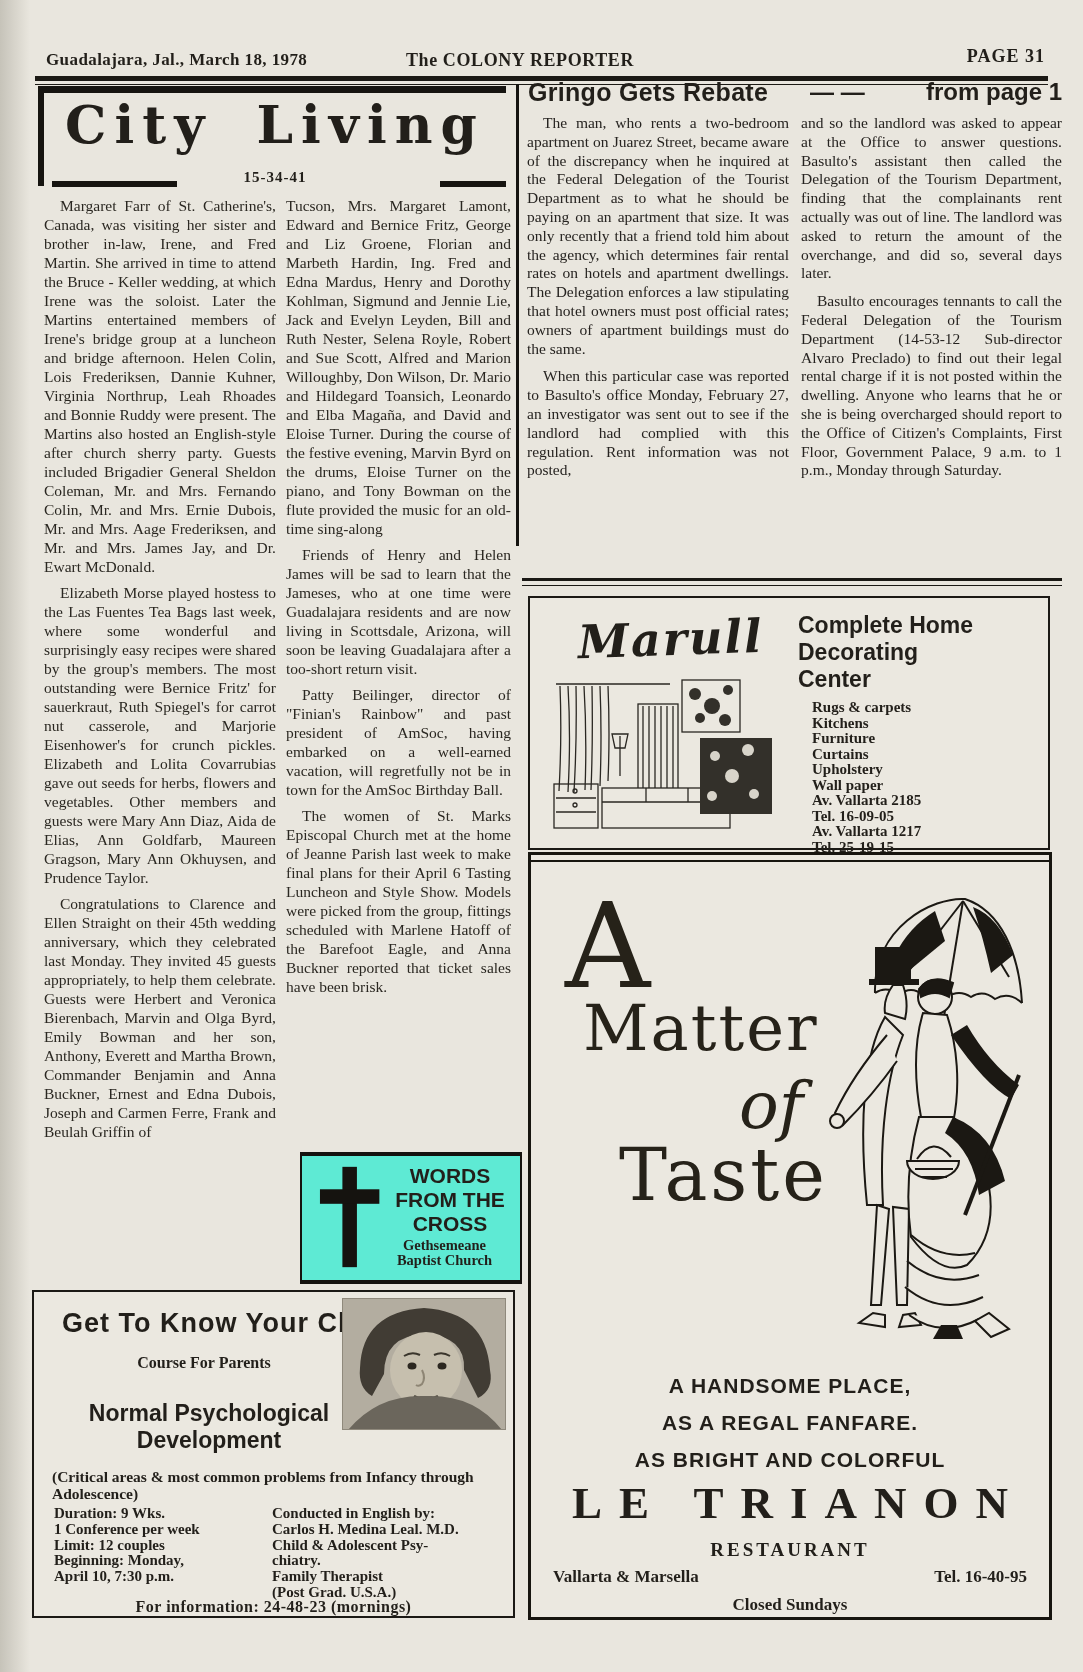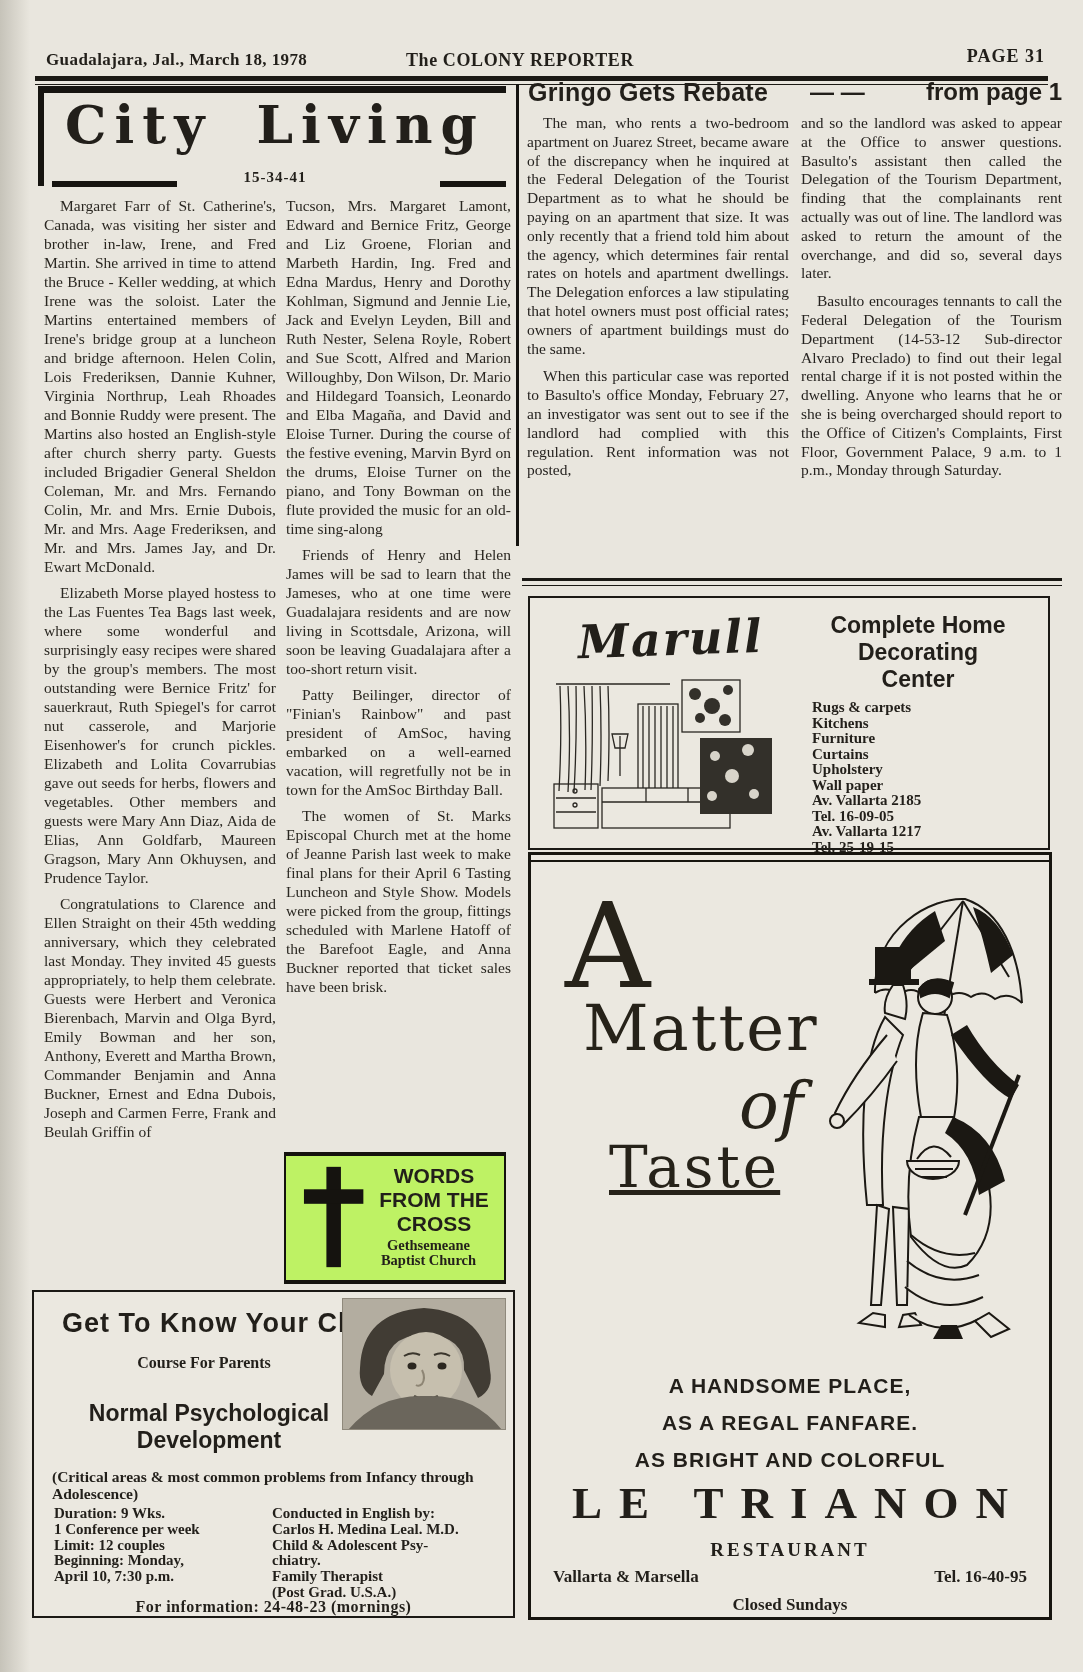--- a/index.html
+++ b/index.html
@@ -39,38 +39,38 @@
   .gcol p.noind{text-indent:0;}
   .gcol1{left:527px;top:114px;width:262px;}
   .gcol2{left:801px;top:114px;width:261px;}
   
   .m-rule1{left:522px;top:578px;width:540px;height:3px;background:#1b1915;}
   .m-rule2{left:522px;top:585px;width:540px;height:1px;background:#1b1915;}
   .m-box{left:528px;top:596px;width:518px;height:250px;border:2px solid #1b1915;background:#ebe8e0;}
   .m-logo{left:48px;top:14px;font-family:"DejaVu Serif",serif;font-style:italic;font-weight:bold;
           font-size:46px;letter-spacing:2px;transform:rotate(-2deg);}
   .m-illus{left:20px;top:78px;}
-  .m-head{left:268px;top:14px;width:240px;text-align:center;font-family:"Liberation Sans",sans-serif;
+  .m-head{left:268px;top:14px;width:240px;font-family:"Liberation Sans",sans-serif;
           font-weight:bold;font-size:23px;line-height:27px;}
   .m-items{left:282px;top:102px;width:230px;font-size:15px;line-height:15.5px;font-weight:bold;}
   
-  .w-box{left:284px;top:1152px;width:218px;height:124px;border:2px solid #15130f;
-         border-top-width:4px;border-bottom-width:4px;background:#bef264;}
+  .w-box{left:300px;top:1152px;width:218px;height:124px;border:2px solid #15130f;
+         border-top-width:4px;border-bottom-width:4px;background:#5eead4;}
   .w-cross{left:14px;top:6px;}
   .w-lines{left:84px;top:8px;width:128px;text-align:center;font-family:"Liberation Sans",sans-serif;
            font-weight:bold;font-size:21px;line-height:24px;}
   .w-church{left:70px;top:82px;width:145px;text-align:center;font-size:14.5px;line-height:15px;font-weight:bold;}
   
   .t-box{left:528px;top:852px;width:518px;height:762px;border:3px solid #17150f;background:#ebe8e0;}
   .t-innerline{position:absolute;left:0;top:5px;width:100%;height:2px;background:#17150f;}
   .t-word{position:absolute;font-family:"DejaVu Serif",serif;color:#262219;}
   .t-a{left:34px;top:22px;font-size:118px;}
   .t-matter{left:52px;top:136px;font-size:64px;letter-spacing:2px;}
   .t-of{left:208px;top:212px;font-size:66px;font-style:italic;}
-  .t-taste{left:78px;top:278px;font-size:58px;letter-spacing:3px;text-decoration:underline;}
+  .t-taste{left:88px;top:278px;font-size:72px;letter-spacing:3px;}
   .t-couple{position:absolute;left:292px;top:30px;}
   .t-tag{position:absolute;left:0;top:512px;width:100%;text-align:center;
          font-family:"Liberation Sans",sans-serif;font-weight:bold;font-size:21px;line-height:37px;letter-spacing:1px;}
   .t-name{position:absolute;left:0;top:622px;width:100%;text-align:center;
           font-size:45px;font-weight:bold;letter-spacing:17px;text-indent:17px;}
   .t-rest{position:absolute;left:0;top:684px;width:100%;text-align:center;
           font-size:19px;font-weight:bold;letter-spacing:3px;}
   .t-row{position:absolute;left:22px;top:712px;width:474px;display:flex;justify-content:space-between;
          font-size:17px;font-weight:bold;}
   .t-closed{position:absolute;left:0;top:740px;width:100%;text-align:center;font-size:17px;font-weight:bold;}

